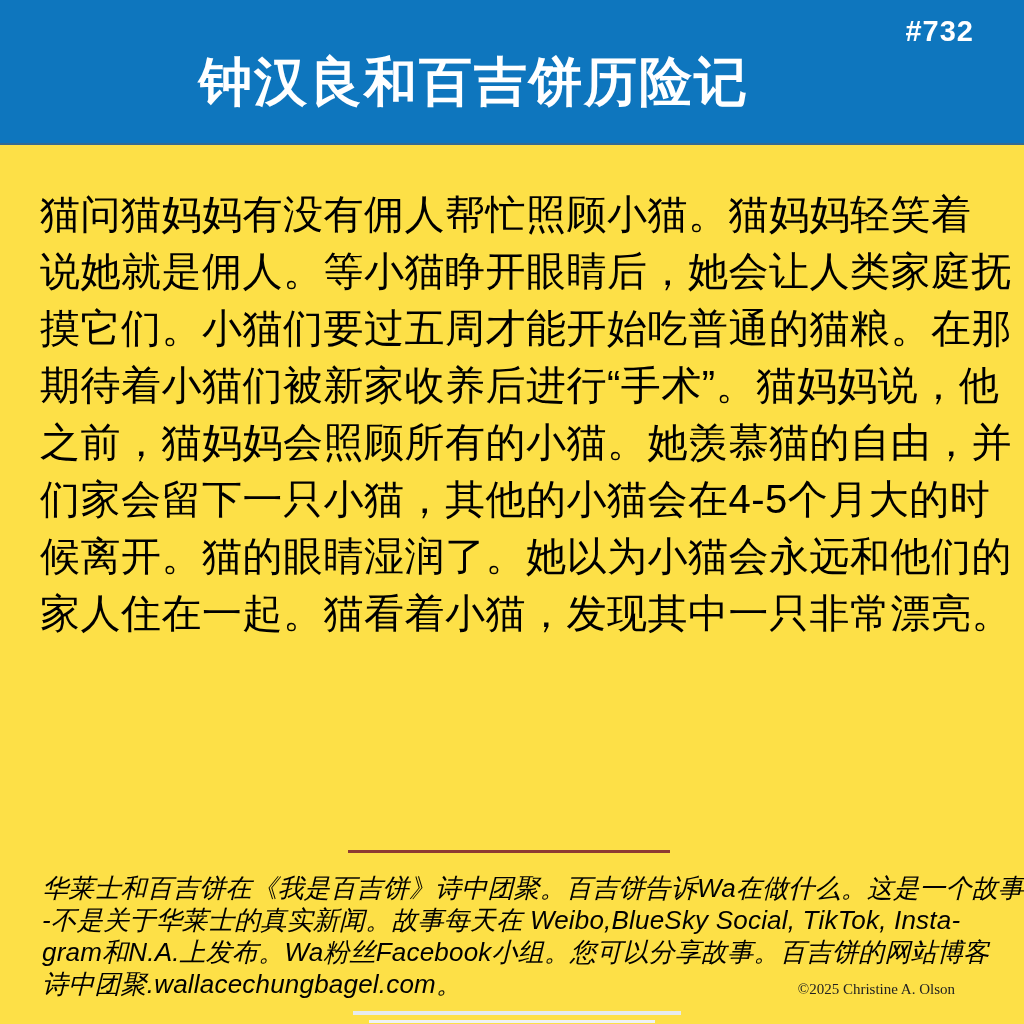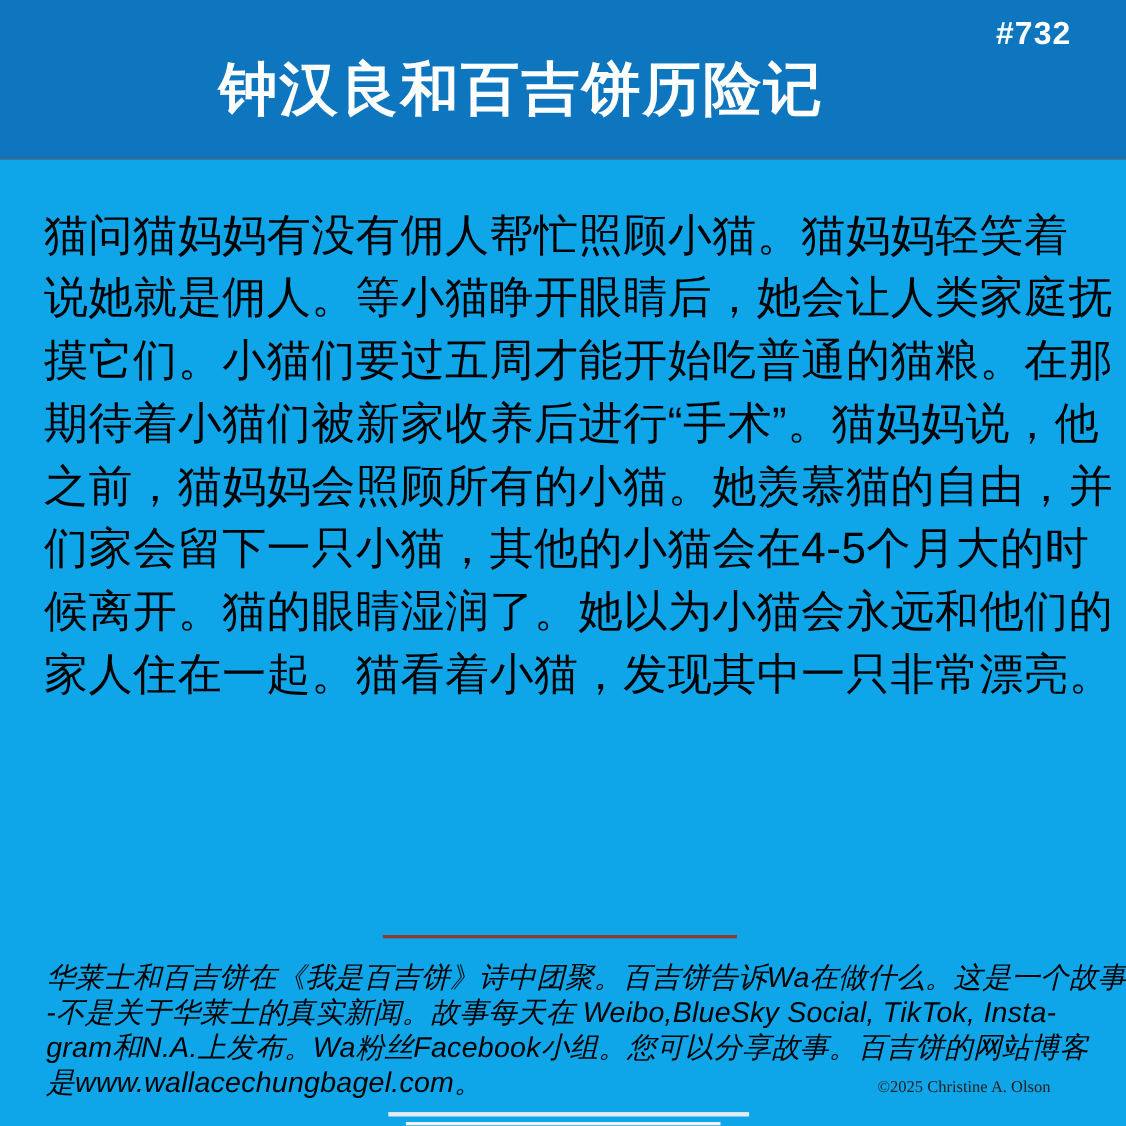--- a/index.html
+++ b/index.html
@@ -1,20 +1,20 @@
 <!DOCTYPE html>
 <html><head>
 <meta charset="utf-8">
 <style>
   html, body { margin: 0; padding: 0; background: #ffffff; }
   .card {
     position: relative;
     width: 1024px;
     height: 1024px;
-    background: #0ea5e9;
+    background: #fde047;
     overflow: hidden;
     font-family: "Liberation Sans", sans-serif;
   }
   .header {
     position: absolute;
     top: 0; left: 0;
     width: 100%;
     height: 145px;
     background: #0e76be;
     border-bottom: 2px solid #356a92;
@@ -124,21 +124,21 @@
     <div class="line">候离开。猫的眼睛湿润了。她以为小猫会永远和他们的</div>
     <div class="line">家人住在一起。猫看着小猫，发现其中一只非常漂亮。</div>
   </div>
 
   <div class="divider"></div>
 
   <div class="footer-text">
     <div class="fline">华莱士和百吉饼在《我是百吉饼》诗中团聚。百吉饼告诉Wa在做什么。这是一个故事</div>
     <div class="fline">-不是关于华莱士的真实新闻。故事每天在 Weibo,BlueSky Social, TikTok, Insta-</div>
     <div class="fline">gram和N.A.上发布。Wa粉丝Facebook小组。您可以分享故事。百吉饼的网站博客</div>
-    <div class="fline">是www.wallacechungbagel.com。</div>
+    <div class="fline">诗中团聚.wallacechungbagel.com。</div>
   </div>
 
   <div class="copyright">©2025 Christine A. Olson</div>
 
   <div class="bar1"></div>
   <div class="bar2"></div>
 
 </div>
 
 </body></html>

